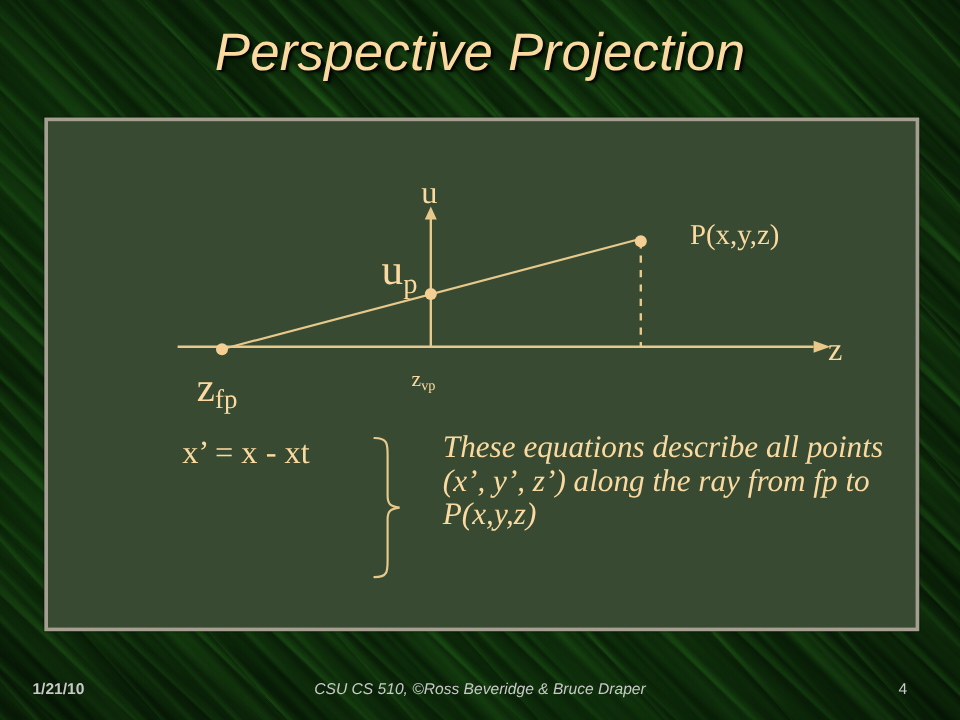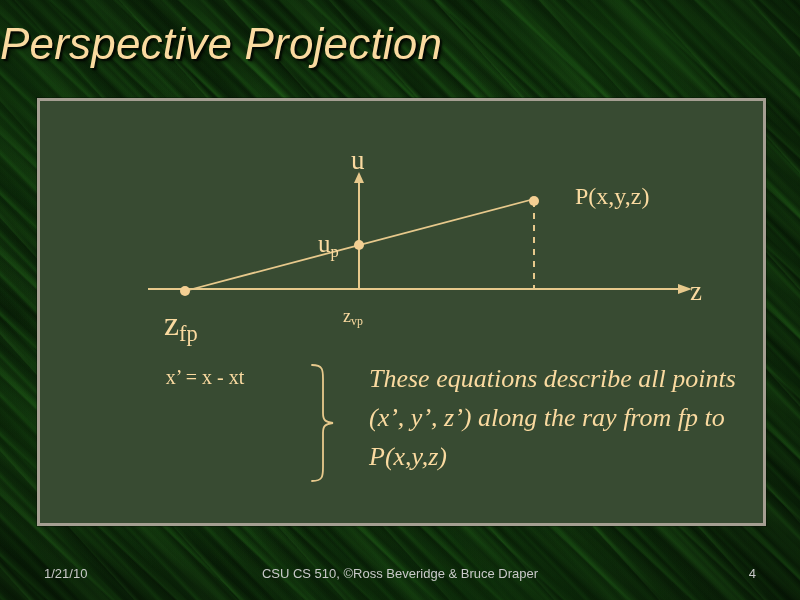--- a/index.html
+++ b/index.html
@@ -63,21 +63,21 @@
       radial-gradient(ellipse 420px 220px at 60% 95%, rgba(18,70,14,0.30), rgba(0,0,0,0) 70%),
       radial-gradient(ellipse 280px 300px at 4% 20%, rgba(26,92,20,0.28), rgba(0,0,0,0) 72%);
   }
   .tex.v{
     background:radial-gradient(ellipse 620px 440px at 50% 46%, rgba(0,0,0,0) 40%, rgba(0,0,0,0.35) 100%);
   }
 
   
   #title{
     position:absolute; left:0; top:16px; width:800px;
-    text-align:left;
+    text-align:center;
     font-family:"Liberation Sans", sans-serif;
     font-style:italic; font-weight:400;
     font-size:44px; line-height:56px;
     color:#fadaa0;
     text-shadow:2px 2px 1px rgba(0,0,0,.65), 3px 3px 3px rgba(0,0,0,.45);
     letter-spacing:.2px;
     white-space:nowrap;
   }
 
   
@@ -106,34 +106,34 @@
     line-height:1;
   }
   .lbl sub{
     font-size:.66em;
     vertical-align:baseline;
     position:relative; top:.28em;
     line-height:1;
   }
 
   #lbl-u    { left:311px; top:46px;  font-size:27px; }
-  #lbl-up   { left:278px; top:106px; font-size:25px;margin-top:24px; }
+  #lbl-up   { left:278px; top:106px; font-size:36px; }
   #lbl-P    { left:535px; top:83px;  font-size:24px; }
   #lbl-z    { left:650px; top:177px; font-size:27px; }
   #lbl-zfp  { left:124px; top:206px; font-size:34px; }
   #lbl-zvp  { left:303px; top:206px; font-size:18px; }
 
   
   #equations{
     position:absolute;
     left:40px; top:258px;
     width:250px;
     text-align:center;
     font-family:"Liberation Serif", serif;
-    font-size:20px;
+    font-size:27px;
     line-height:37px;
     color:#fadaa0;
     white-space:nowrap;
   }
   #equations .eq{ display:block; }
   #equations sub{
     font-size:.64em;
     vertical-align:baseline;
     position:relative; top:.3em;
   }
@@ -146,35 +146,35 @@
   }
 
   
   #description{
     position:absolute;
     left:329px; top:258px;
     width:372px;
     font-family:"Liberation Serif", serif;
     font-style:italic;
     font-size:26px;
-    line-height:39px;
+    line-height:28px;
     color:#fadaa0;
   }
 
   
   .foot{
     position:absolute;
     top:566px;
     font-family:"Liberation Sans", sans-serif;
     font-size:13px;
     color:#c9c9c9;
     white-space:nowrap;
   }
-  #foot-date  { left:44px; }
-  #foot-center{ left:0; width:800px; text-align:center; }
+  #foot-date  { left:27px;font-weight:bold; }
+  #foot-center{ left:0; width:800px; text-align:center;font-style:italic; }
   #foot-page  { left:0; width:800px; text-align:right; padding-right:44px; }
 </style>
 </head>
 <body>
 
 <div id="slide">
 
   <div class="tex a"></div>
   <div class="tex b"></div>
   <div class="tex c"></div>

